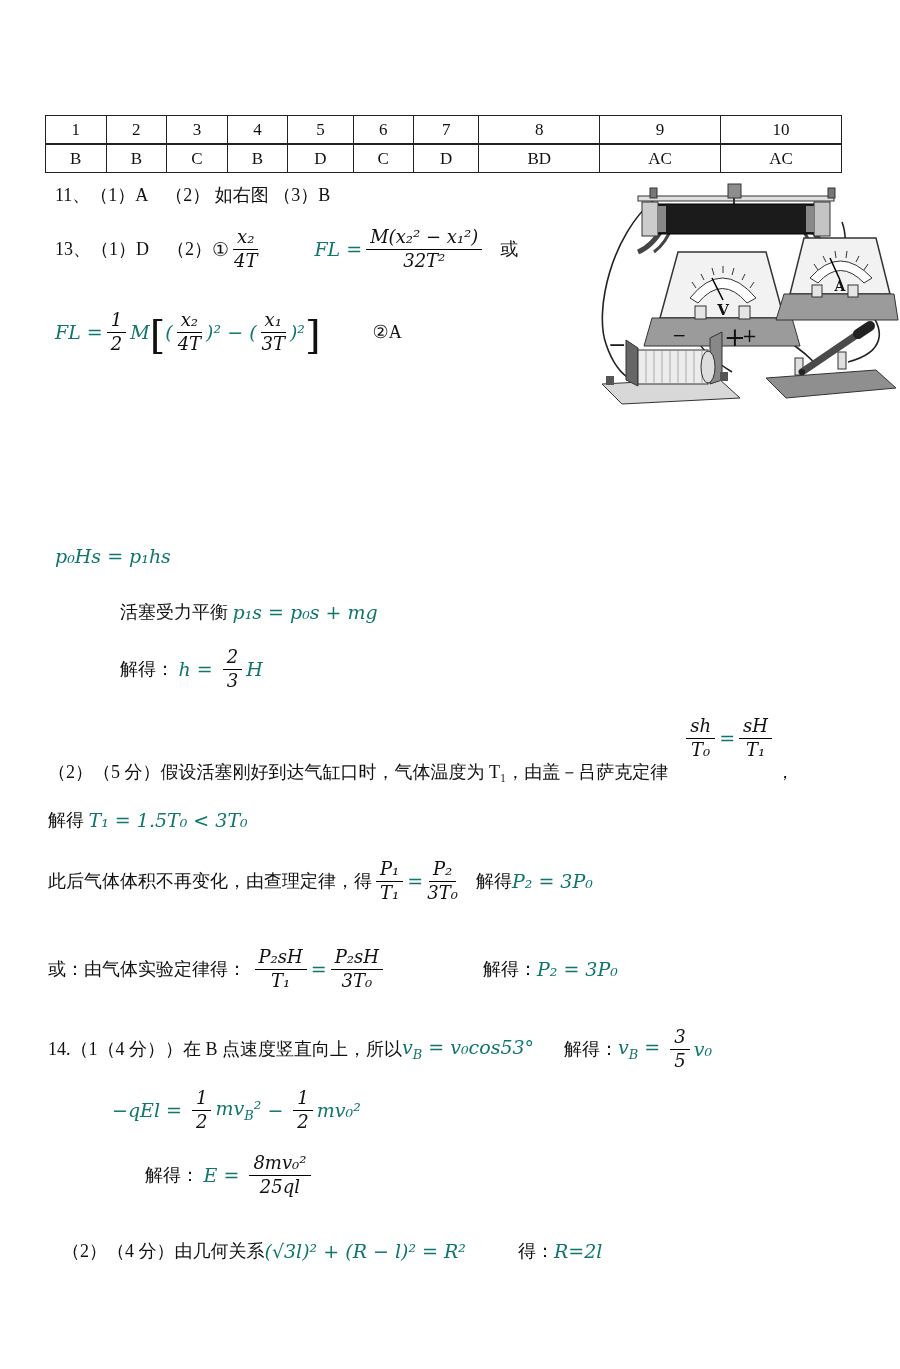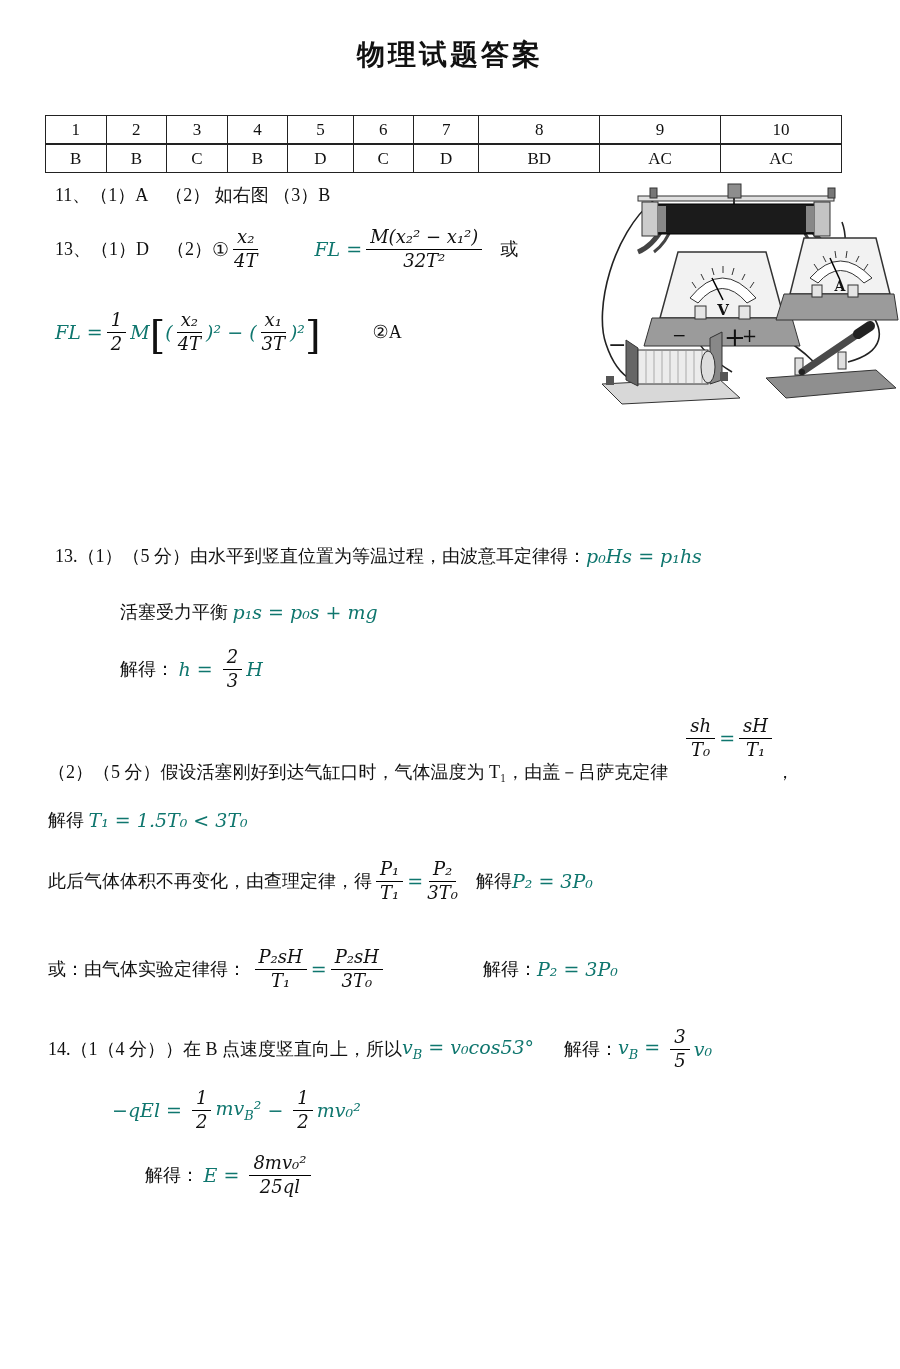--- a/index.html
+++ b/index.html
@@ -23,21 +23,20 @@
   #answer-table td{border:1.6px solid #222;text-align:center;font-size:17px;height:27px;padding:0;}
   #answer-table tr.hdr td{border-bottom:2.4px solid #222;}
   .gap-s{margin-left:14px;} .gap-m{margin-left:30px;} .gap-l{margin-left:52px;} .gap-xl{margin-left:96px;}
   svg text{font-family:"DejaVu Serif",serif;}
 </style>
 </head>
 <body>
 
 <div id="page">
 
-  <div id="title">物理试题答案</div>
 
   <table id="answer-table">
     <tbody>
         <tr class="hdr">
       <td>1</td>
       <td>2</td>
       <td>3</td>
       <td>4</td>
       <td>5</td>
       <td>6</td>
@@ -192,21 +191,20 @@
       <path d="M174,196 L284,188 L304,206 L194,216 Z" fill="#8f8f8f" stroke="#333"></path>
       <rect x="203" y="176" width="8" height="17" fill="#e0e0e0" stroke="#333"></rect>
       <rect x="246" y="170" width="8" height="17" fill="#e0e0e0" stroke="#333"></rect>
       <line x1="210" y1="190" x2="266" y2="152" stroke="#4a4a4a" stroke-width="7" stroke-linecap="round"></line>
       <line x1="266" y1="152" x2="278" y2="144" stroke="#222" stroke-width="10" stroke-linecap="round"></line>
       <circle cx="210" cy="190" r="3" fill="#222"></circle>
     </g>
   </svg>
 
   <div class="line" style="top:538px;left:55px;height:36px;">
-    <span class="cn">13.（1）（5 分）由水平到竖直位置为等温过程，由波意耳定律得：</span>
     <span class="math">p₀Hs = p₁hs</span>
   </div>
 
   <div class="line" style="top:594px;left:120px;height:36px;">
     <span class="cn">活塞受力平衡 </span>
     <span class="math">p₁s = p₀s + mg</span>
   </div>
 
   <div class="line" style="top:638px;left:120px;height:62px;">
     <span class="cn">解得： </span>
@@ -298,14 +296,20 @@
 
   <div class="line" style="top:1142px;left:145px;height:66px;">
     <span class="cn">解得： </span>
     <span class="math">E = </span>
     <span class="frac">
       <span class="num">8mv₀²</span>
       <span class="den">25ql</span>
     </span>
   </div>
 
+  <div class="line" style="top:1228px;left:62px;height:46px;">
+    <span class="cn">（2）（4 分）由几何关系</span>
+    <span class="math">(√3l)² + (R − l)² = R²</span>
+    <span class="cn gap-l">得：</span>
+    <span class="math">R=2l</span>
+  </div>
 
 </div>
 
 </body></html>

